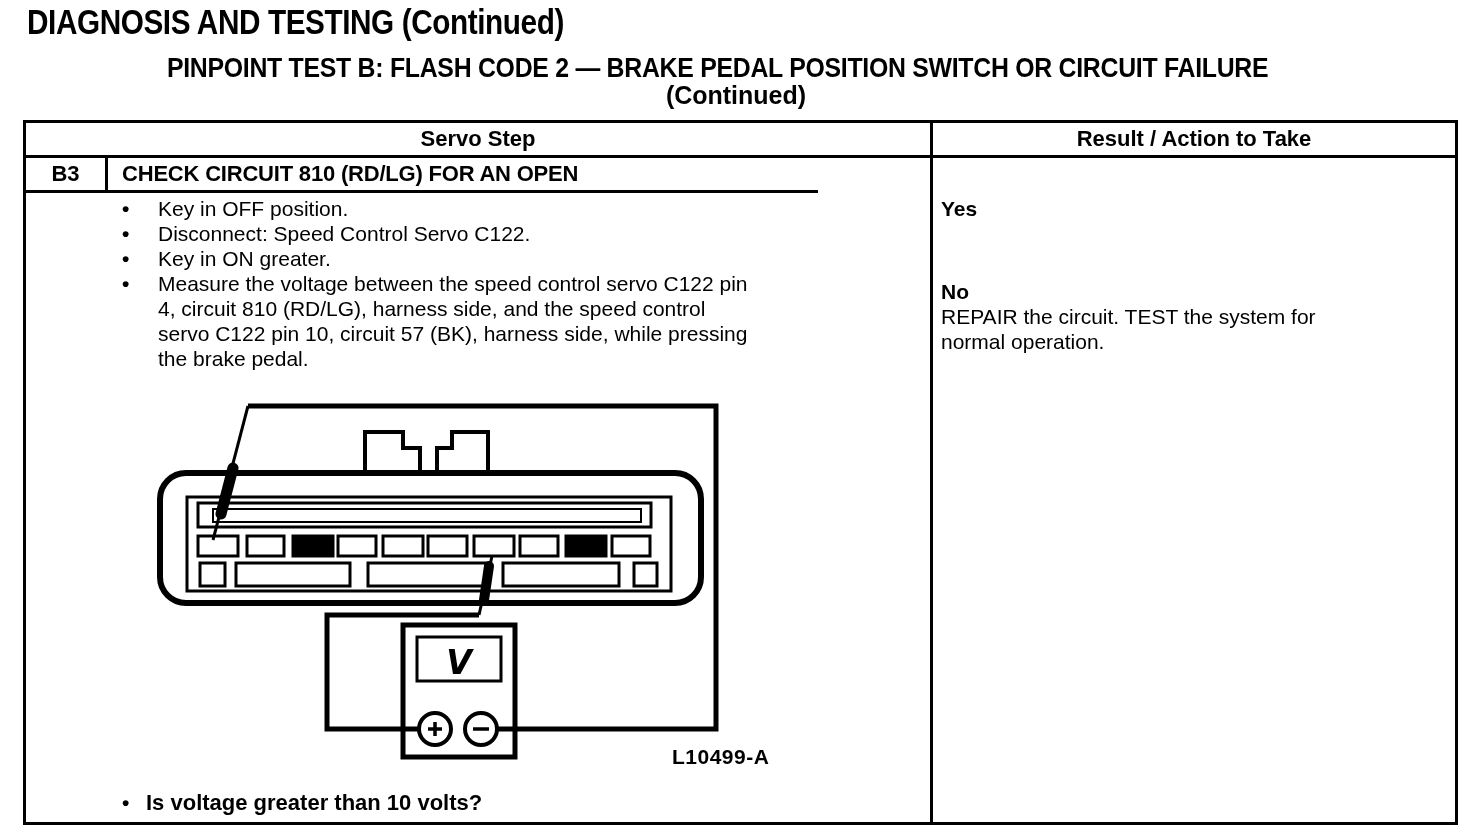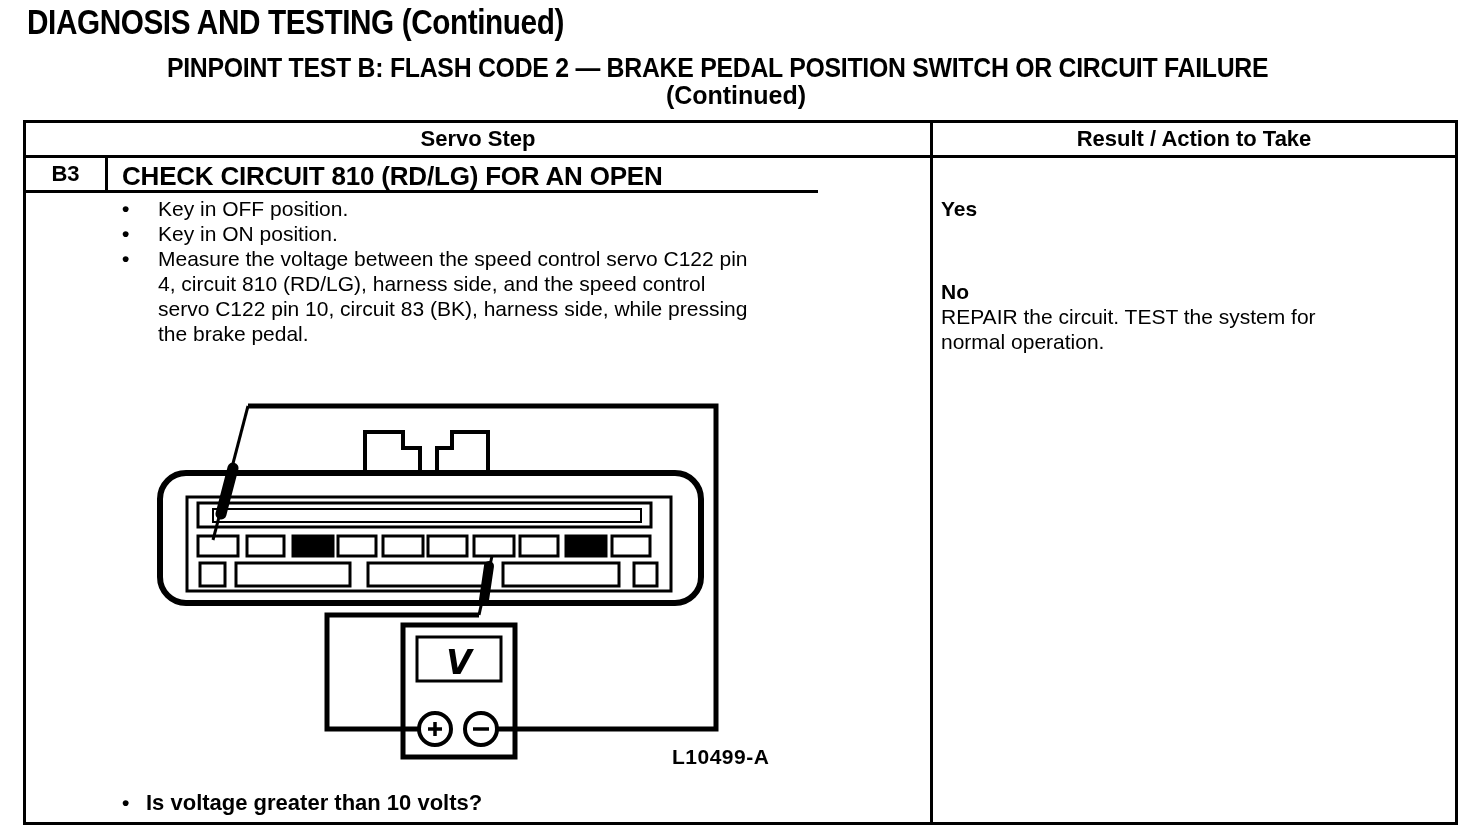--- a/index.html
+++ b/index.html
@@ -98,21 +98,21 @@
     width: 82px; height: 100%;
     border-right: 3px solid #000;
     text-align: center;
     font-size: 22px;
     font-weight: bold;
     padding-top: 3px;
   }
   .step-title {
     position: absolute;
     left: 96px; top: 3px;
-    font-size: 26px;
+    font-size: 22px;
     font-weight: bold;
     letter-spacing: -0.2px;
     white-space: nowrap;
   }
   .left-cell {
     position: absolute;
     left: 0; top: 73px;
     width: 904px;
   }
   .bullet-row {
@@ -195,24 +195,25 @@
   <div class="hdr-left">Servo Step</div>
   <div class="hdr-right">Result / Action to Take</div>
 
   <div class="step-row">
     <div class="step-id">B3</div>
     <div class="step-title">CHECK CIRCUIT 810 (RD/LG) FOR AN OPEN</div>
   </div>
 
   <div class="left-cell">
     <div class="bullet-row">Key in OFF position.</div>
-    <div class="bullet-row">Key in ON position.</div>
+    <div class="bullet-row">Disconnect: Speed Control Servo C122.</div>
+    <div class="bullet-row">Key in ON greater.</div>
     <div class="bullet-row">Measure the voltage between the speed control servo C122 pin
 4, circuit 810 (RD/LG), harness side, and the speed control
-servo C122 pin 10, circuit 83 (BK), harness side, while pressing
+servo C122 pin 10, circuit 57 (BK), harness side, while pressing
 the brake pedal.</div>
   </div>
 
   <div class="question-row">Is voltage greater than 10 volts?</div>
 
   <div class="right-cell">
     <div class="result-yes">
       <div class="verdict">Yes</div>
     </div>
     <div class="result-no">

